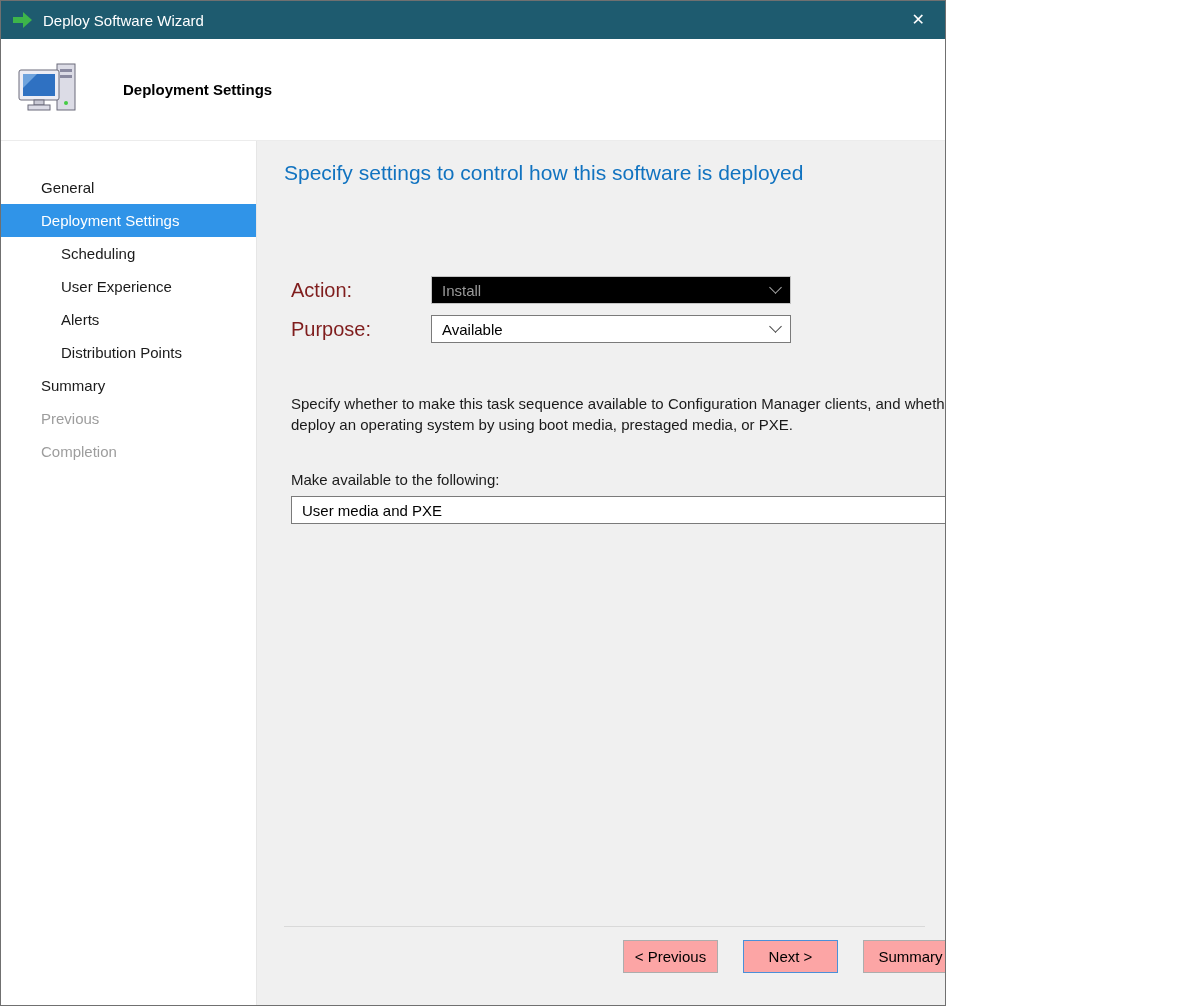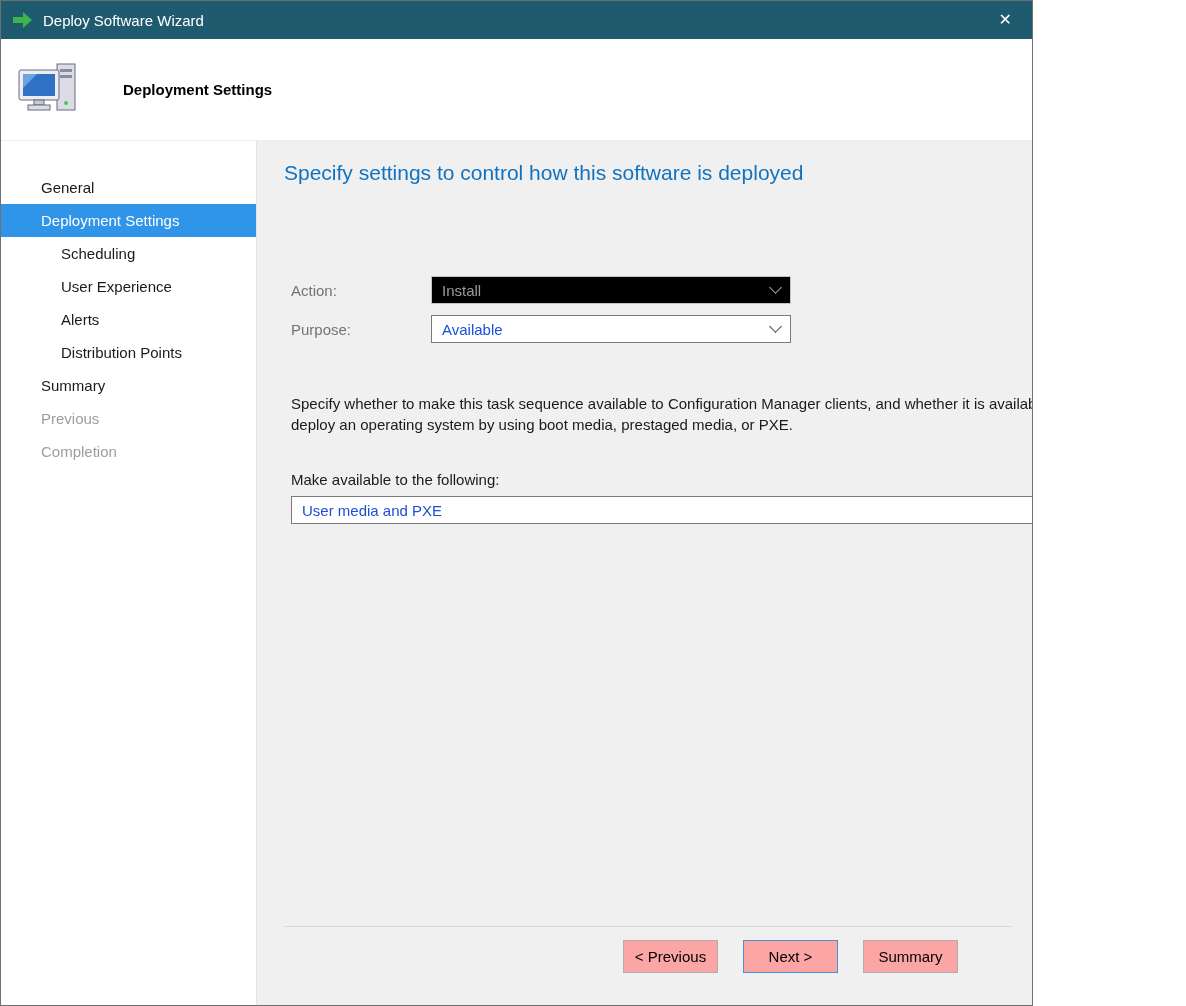--- a/index.html
+++ b/index.html
@@ -1,21 +1,21 @@
 <!DOCTYPE html>
 <html><head>
 <meta charset="utf-8">
 <style>
   * { margin:0; padding:0; box-sizing:border-box; }
   html,body { background:#ffffff; }
   body { font-family:"Liberation Sans", sans-serif; }
 
   .dialog {
     position:relative;
-    width:1033px; height:1006px;
+    width:946px; height:1006px;
     background:#f0f0f0;
     border:1px solid #707070;
     overflow:hidden;
   }
 
   
   .titlebar {
     position:absolute; top:0; left:0; right:0; height:38px;
     background:#1e5b6f;
     display:flex; align-items:center;
@@ -63,29 +63,29 @@
     background:#f0f0f0;
   }
   .heading {
     position:absolute; left:27px; top:20px;
     font-size:21px; font-weight:normal; color:#1173c0;
   }
 
   .field-row { position:absolute; left:34px; display:flex; align-items:center; }
   .row-action { top:135px; }
   .row-purpose { top:174px; }
-  .field-row label { width:140px; font-size:15px; color:#737373; }
+  .field-row label { width:140px; font-size:20px; color:#7f1d1d; }
 
   .combo {
     width:360px; height:28px;
     background:#ffffff;
     border:1px solid #7a7a7a;
     display:flex; align-items:center;
     padding:0 10px;
-    font-size:15px; color:#1d4ed8;
+    font-size:15px; color:#000000;
     cursor:pointer;
   }
   .combo .combo-value { flex:1; overflow:hidden; white-space:nowrap; }
   .chevron {
     width:9px; height:9px;
     border-right:1.8px solid #444444;
     border-bottom:1.8px solid #444444;
     transform:rotate(45deg);
     position:relative; top:-3px;
     flex:0 0 auto;

